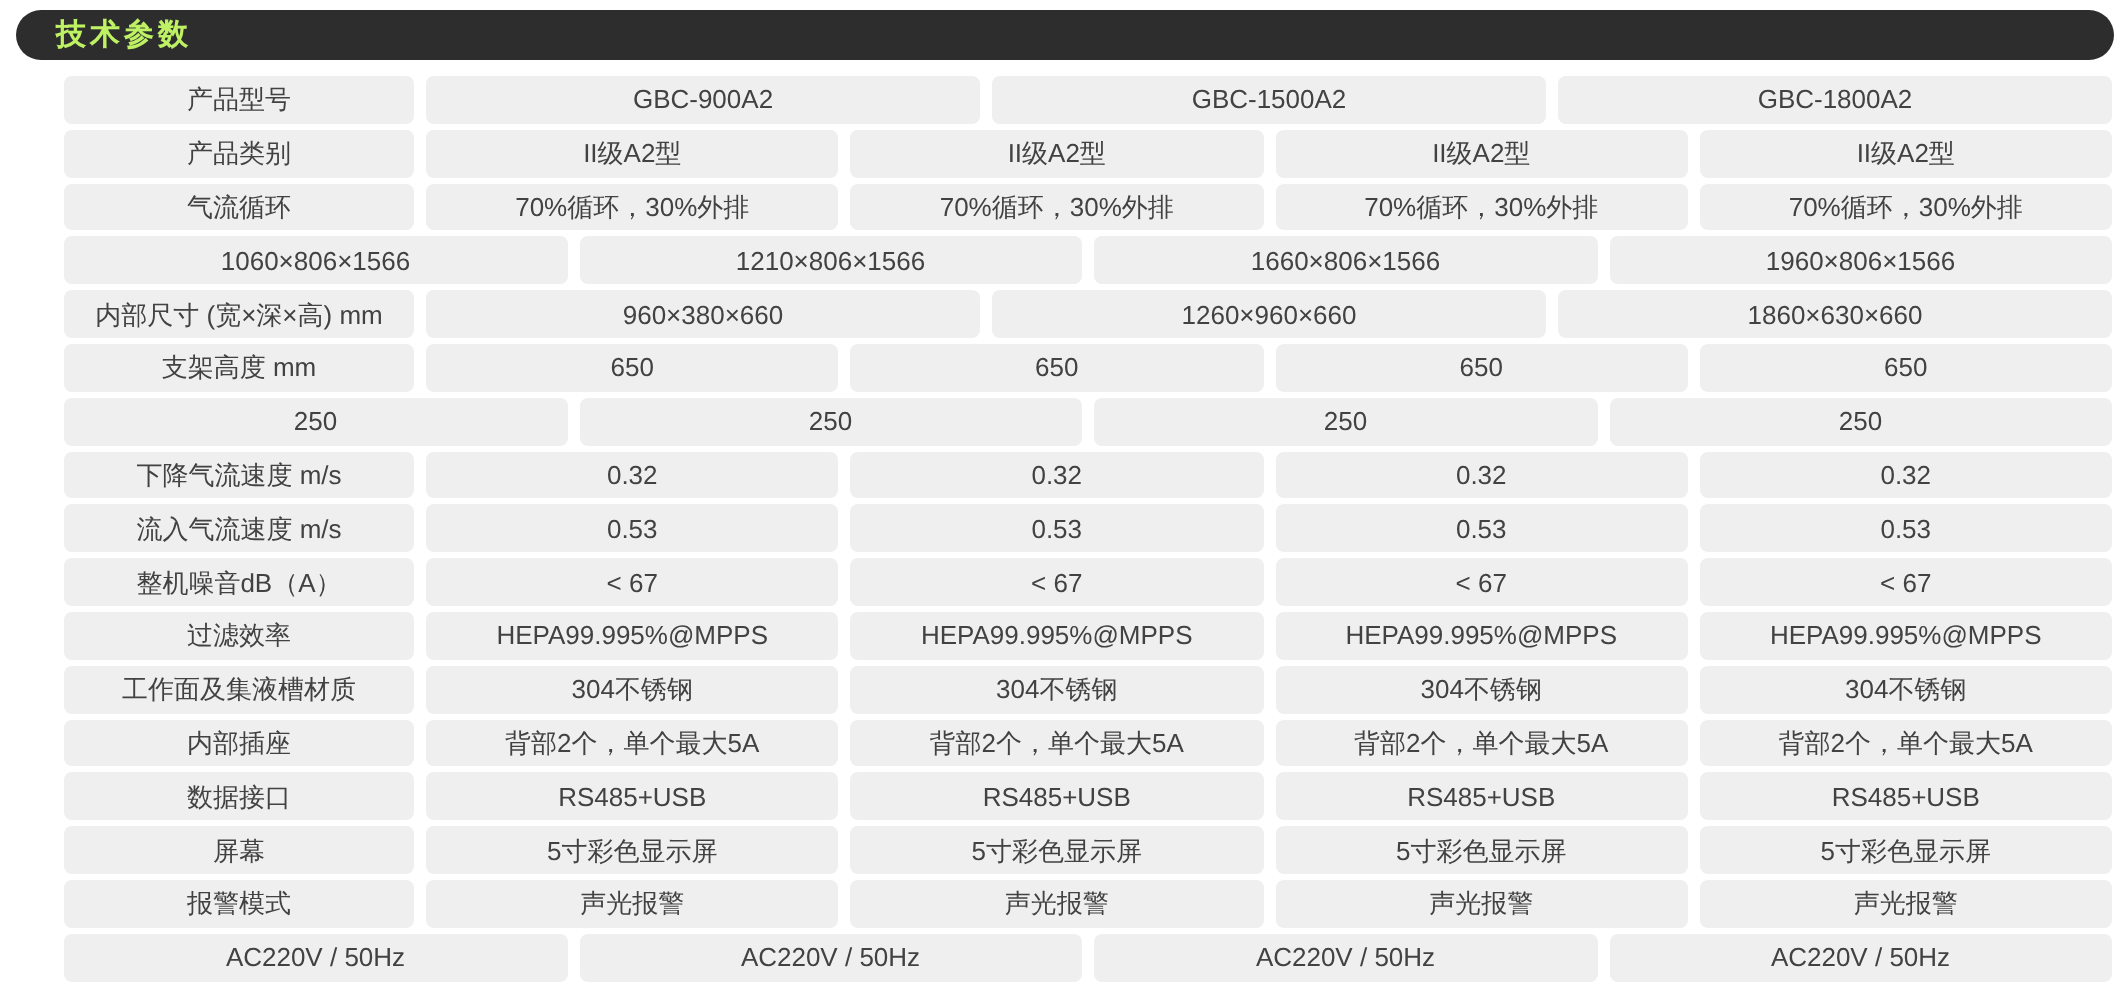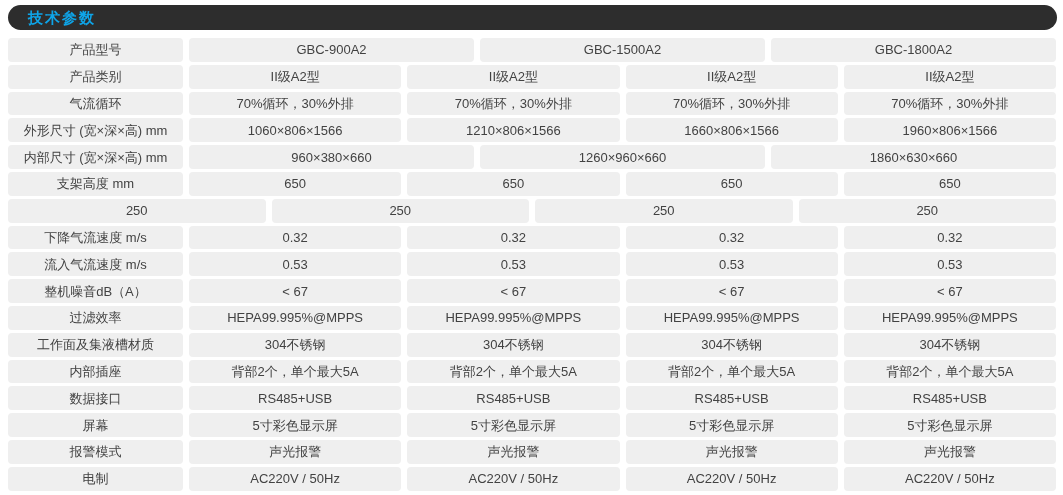--- a/index.html
+++ b/index.html
@@ -22,40 +22,41 @@
     width: 1049px;
     height: 25px;
     box-sizing: border-box;
     background: #2d2d2d;
     border-radius: 13px;
     display: flex;
     align-items: center;
     padding-left: 20px;
   }
   .titlebar .title-text {
-    color: #0ea5e9;
+    color: #bef264;
     font-size: 15px;
     font-weight: bold;
     letter-spacing: 2px;
     line-height: 1;
   }
   .spec-table {
     position: absolute;
     left: 8px;
     top: 38px;
     width: 1048px;
     display: flex;
     flex-direction: column;
     gap: 3px;
   }
   .row {
     display: flex;
     gap: 6px;
     height: 23.8px;
     flex: none;
+    margin-left: 24px;
   }
   .cell {
     background: #efefef;
     border-radius: 4px;
     display: flex;
     align-items: center;
     justify-content: center;
     font-size: 13px;
     color: #424242;
     white-space: nowrap;
@@ -92,21 +93,20 @@
         <div class="cell value-cell">II级A2型</div>
       </div>
       <div class="row">
         <div class="cell label-cell">气流循环</div>
         <div class="cell value-cell">70%循环，30%外排</div>
         <div class="cell value-cell">70%循环，30%外排</div>
         <div class="cell value-cell">70%循环，30%外排</div>
         <div class="cell value-cell">70%循环，30%外排</div>
       </div>
       <div class="row">
-        <div class="cell label-cell">外形尺寸 (宽×深×高) mm</div>
         <div class="cell value-cell">1060×806×1566</div>
         <div class="cell value-cell">1210×806×1566</div>
         <div class="cell value-cell">1660×806×1566</div>
         <div class="cell value-cell">1960×806×1566</div>
       </div>
       <div class="row">
         <div class="cell label-cell">内部尺寸 (宽×深×高) mm</div>
         <div class="cell value-cell">960×380×660</div>
         <div class="cell value-cell">1260×960×660</div>
         <div class="cell value-cell">1860×630×660</div>
@@ -181,20 +181,19 @@
         <div class="cell value-cell">5寸彩色显示屏</div>
       </div>
       <div class="row">
         <div class="cell label-cell">报警模式</div>
         <div class="cell value-cell">声光报警</div>
         <div class="cell value-cell">声光报警</div>
         <div class="cell value-cell">声光报警</div>
         <div class="cell value-cell">声光报警</div>
       </div>
       <div class="row">
-        <div class="cell label-cell">电制</div>
         <div class="cell value-cell">AC220V / 50Hz</div>
         <div class="cell value-cell">AC220V / 50Hz</div>
         <div class="cell value-cell">AC220V / 50Hz</div>
         <div class="cell value-cell">AC220V / 50Hz</div>
       </div>
     </div>
 </div>
 
 </body></html>

